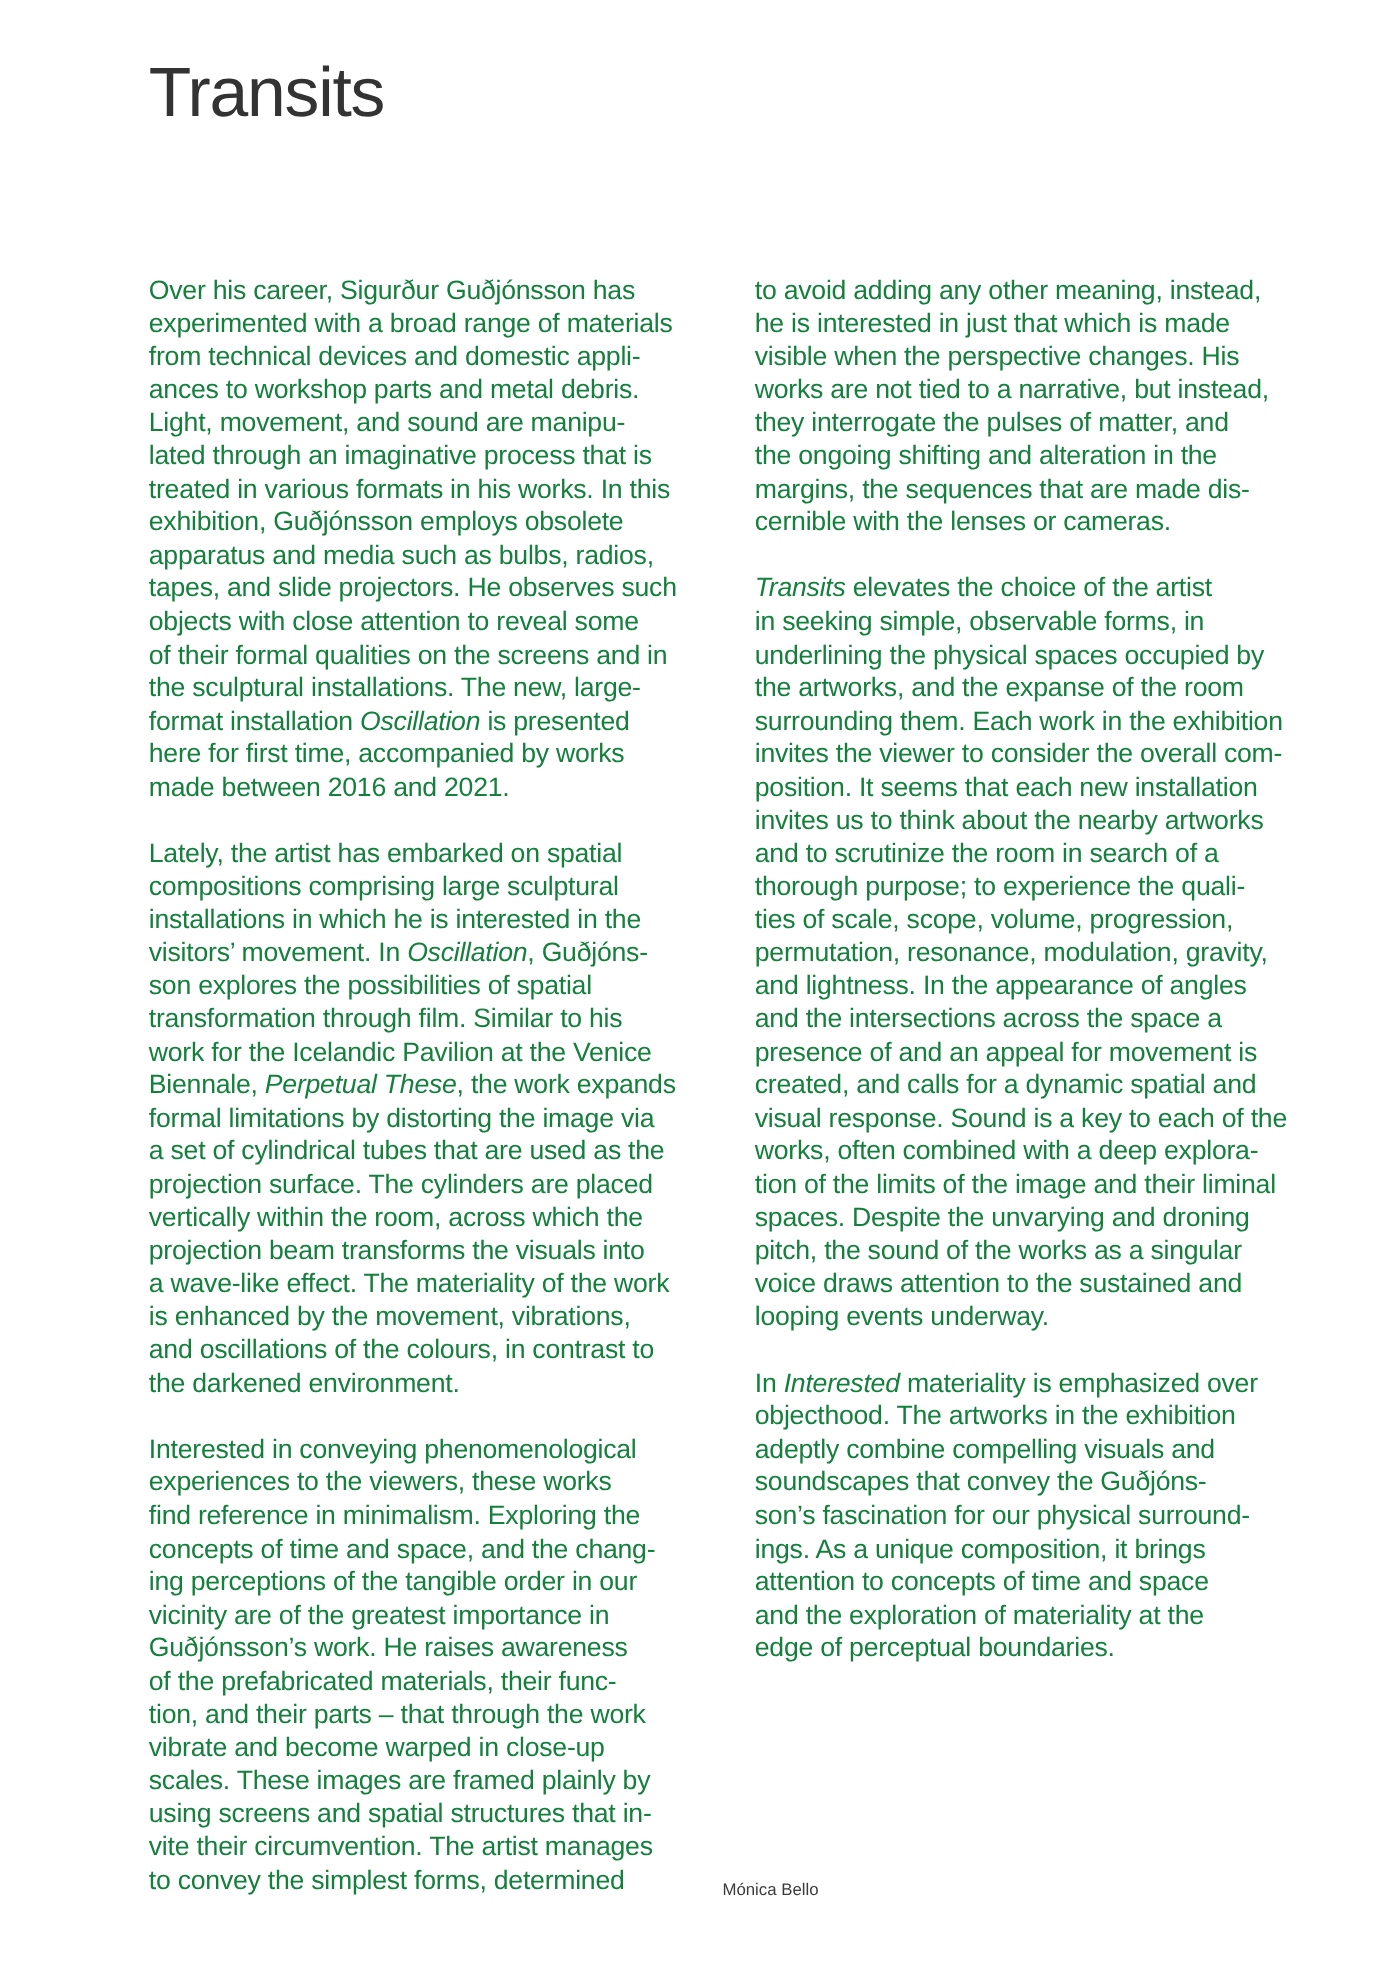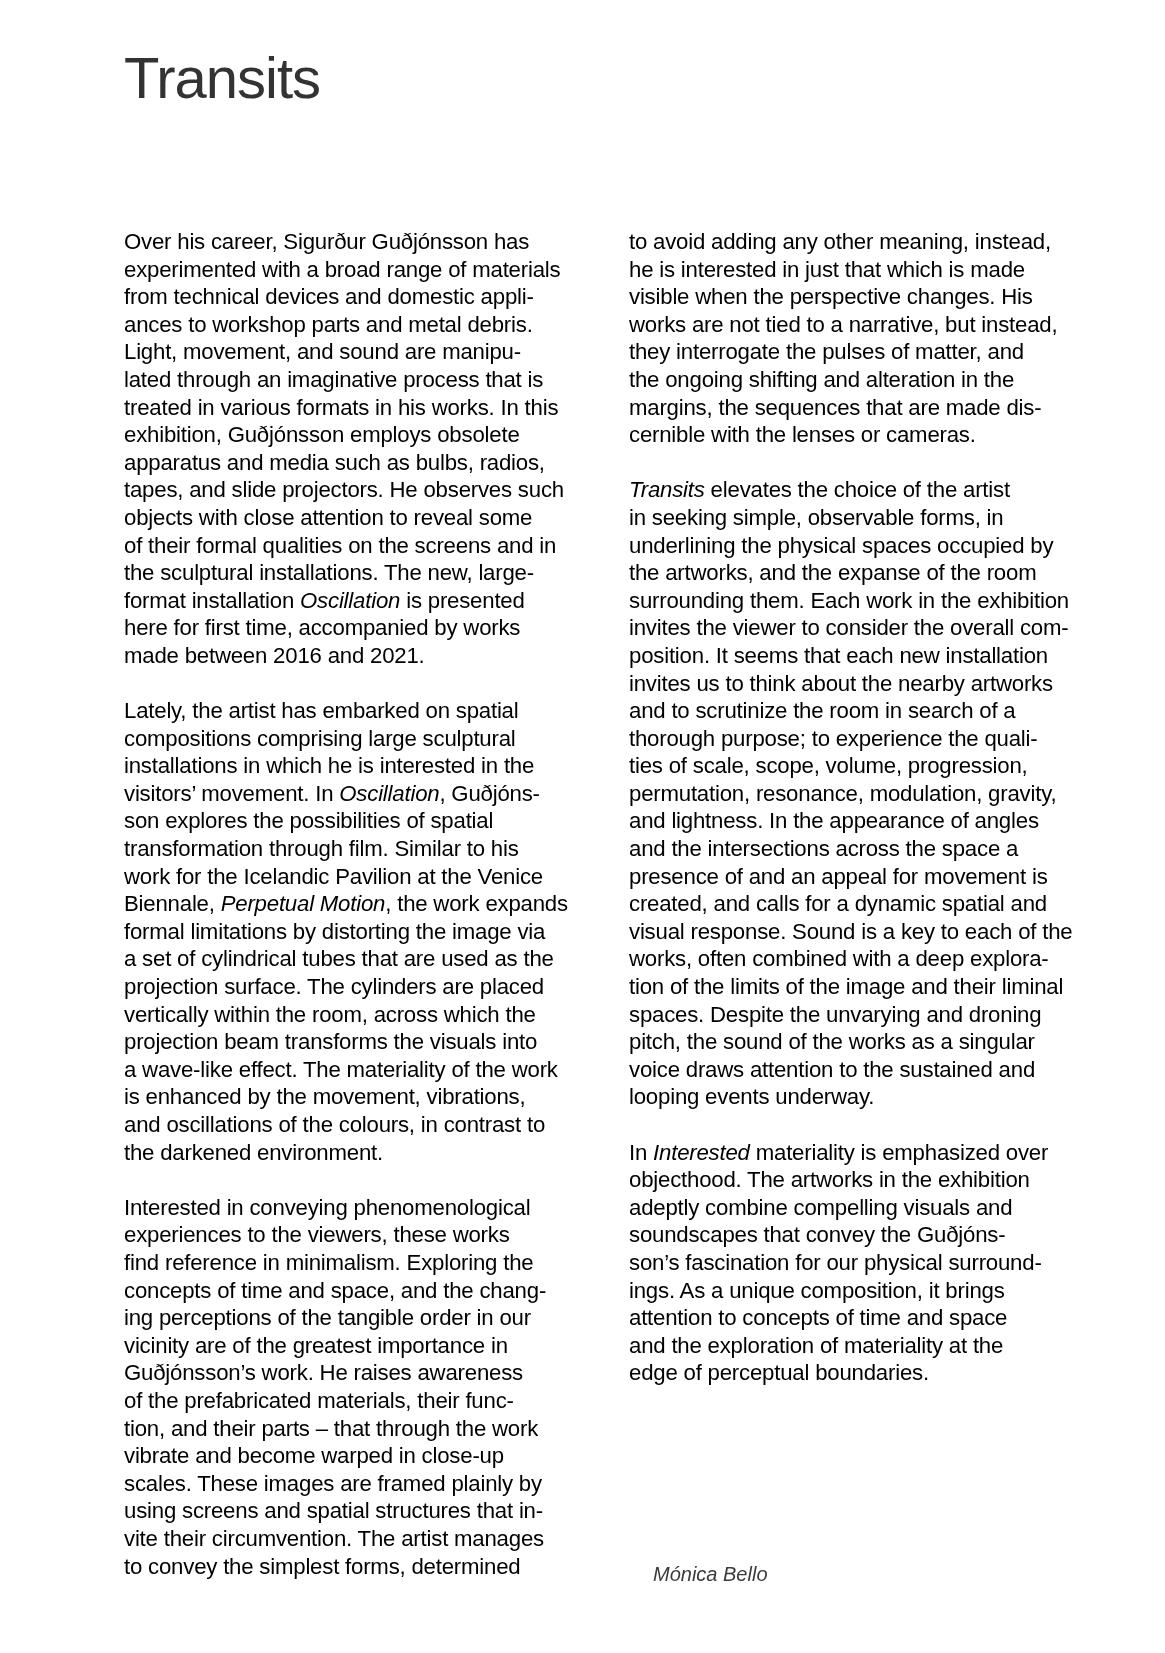--- a/index.html
+++ b/index.html
@@ -26,38 +26,37 @@
       color: #333333;
       line-height: 1.1;
     }
     .column {
       position: absolute;
       top: 228px;
       width: 470px;
       font-size: 22.2px;
       line-height: 27.6px;
       letter-spacing: -0.2px;
-      color: #000000;
+      color: #15803d;
     }
     .col-left { left: 124px; }
     .col-right { left: 629px; width: 480px; }
     .column p {
       margin: 0 0 27.6px 0;
       white-space: pre-line;
     }
     .column p:last-child { margin-bottom: 0; }
     em { font-style: italic; }
     .signature {
       position: absolute;
-      left: 653px;
+      left: 602px;
       top: 1561px;
-      font-size: 20px;
+      font-size: 14px;
       line-height: 27.6px;
       color: #3b3b3b;
-      font-style: italic;
     }
   </style>
 </head>
 <body>
 
 <h1 class="page-title">Transits</h1>
 
 <div class="column col-left">
   <p>Over his career, Sigurður Guðjónsson has
 experimented with a broad range of materials
@@ -75,21 +74,21 @@
 format installation <em>Oscillation</em> is presented
 here for first time, accompanied by works
 made between 2016 and 2021.</p>
   <p>Lately, the artist has embarked on spatial
 compositions comprising large sculptural
 installations in which he is interested in the
 visitors’ movement. In <em>Oscillation</em>, Guðjóns-
 son explores the possibilities of spatial
 transformation through film. Similar to his
 work for the Icelandic Pavilion at the Venice
-Biennale, <em>Perpetual Motion</em>, the work expands
+Biennale, <em>Perpetual These</em>, the work expands
 formal limitations by distorting the image via
 a set of cylindrical tubes that are used as the
 projection surface. The cylinders are placed
 vertically within the room, across which the
 projection beam transforms the visuals into
 a wave-like effect. The materiality of the work
 is enhanced by the movement, vibrations,
 and oscillations of the colours, in contrast to
 the darkened environment.</p>
   <p>Interested in conveying phenomenological

